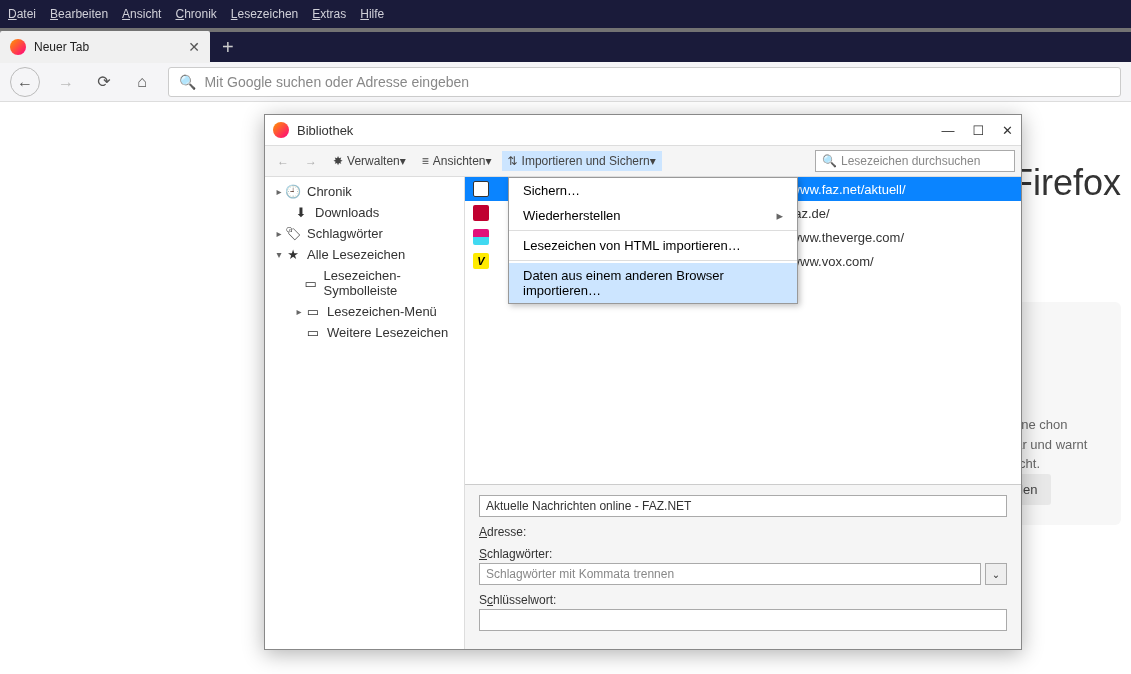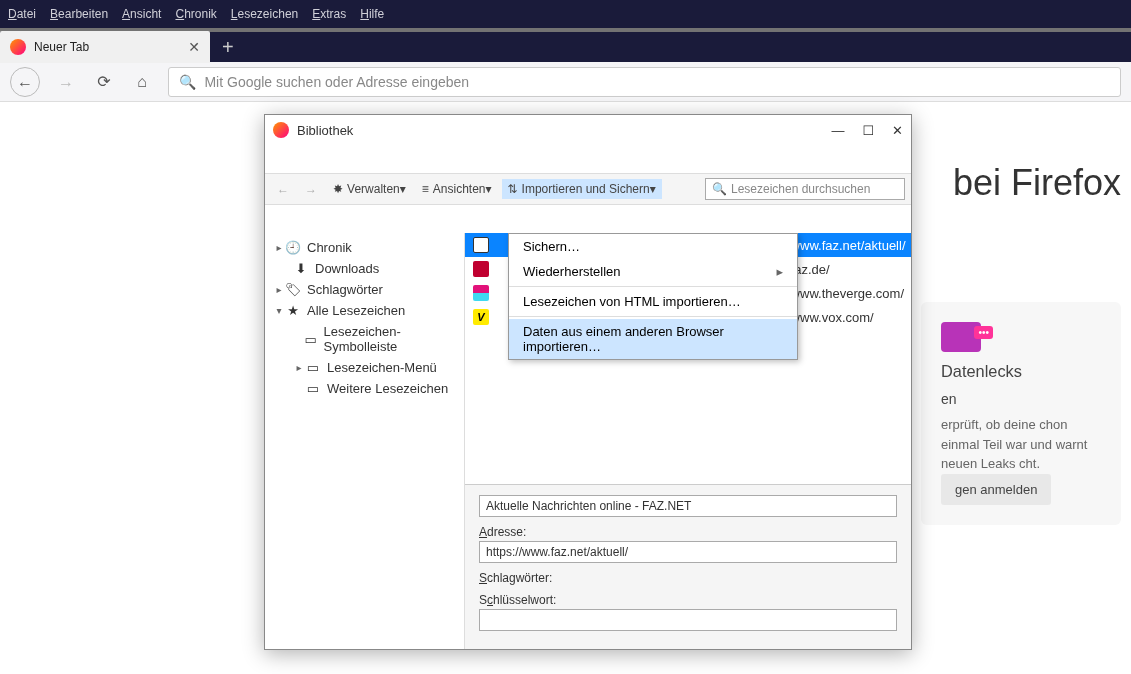--- a/index.html
+++ b/index.html
@@ -28,21 +28,21 @@
 .bg-content { position:absolute; top:102px; left:0; right:0; bottom:0; background:#fff; padding:40px 60px; }
 .bg-content h1 { font-size:36px; font-weight:400; color:#333; position:absolute; right:10px; top:60px;margin-left:24px; }
 .card { position:absolute; right:10px; top:200px; width:200px; background:#f7f7f7; border-radius:6px; padding:20px; font-size:14px; color:#444; }
 .card h3 { font-weight:500; margin-bottom:10px; }
 .card p { line-height:1.5; color:#666; font-size:13px; }
 .card .btn { margin-top:0; background:#e8e8e8; padding:8px 14px; border-radius:3px; display:inline-block; font-size:13px; }
 .card .icon-area { width:40px; height:30px; background:#b833b8; border-radius:4px; margin-bottom:10px; position:relative; }
 .card .icon-area::after { content:"•••"; color:#fff; position:absolute; right:-12px; top:4px; background:#ff3399; padding:1px 4px; border-radius:3px; font-size:10px; }
 
 
-.library { position:absolute; left:264px; top:114px; width:648px; height:536px; background:#fff; border:1px solid #888; box-shadow:0 4px 20px rgba(0,0,0,0.3); display:flex; flex-direction:column;gap:28px; }
+.library { position:absolute; left:264px; top:114px; width:758px; height:536px; background:#fff; border:1px solid #888; box-shadow:0 4px 20px rgba(0,0,0,0.3); display:flex; flex-direction:column; }
 .lib-title { height:30px; display:flex; align-items:center; padding:0 8px; font-size:13px; color:#333; }
 .lib-title .favicon { width:16px; height:16px; background: linear-gradient(135deg,#ff9500,#ff0080); border-radius:50%; margin-right:8px; }
 .lib-title .winbtns { margin-left:auto; display:flex; gap:18px; font-size:13px; color:#333; }
 .lib-title .winbtns span { cursor:default; }
 
 .lib-toolbar { height:32px; border-top:1px solid #ddd; border-bottom:1px solid #ddd; display:flex; align-items:center; padding:0 6px; font-size:12px; background:#f5f5f5; }
 .lib-toolbar .tbtn { display:flex; align-items:center; padding:3px 6px; margin-right:4px; color:#444; }
 .lib-toolbar .tbtn.nav { color:#aaa; }
 .lib-toolbar .tbtn.highlight { background:#cce5ff; }
 .lib-toolbar .tbtn svg, .lib-toolbar .tbtn .ico { margin-right:4px; }
@@ -233,24 +233,27 @@
         </div>
 
       </div>
 
       <div class="details">
         <div class="field">
           <div class="input">Aktuelle Nachrichten online - FAZ.NET</div>
         </div>
         <div class="field">
           <label><u>A</u>dresse:</label>
-          <div class="input">https://www.faz.net/aktuell/</div>
         </div>
         <div class="field">
           <label><u>S</u>chlagwörter:</label>
+          <div class="tags-row">
+            <div class="input">Schlagwörter mit Kommata trennen</div>
+            <div class="dd">⌄</div>
+          </div>
         </div>
         <div class="field">
           <label>S<u>c</u>hlüsselwort:</label>
           <div class="input"></div>
         </div>
       </div>
     </div>
   </div>
 </div>
 

